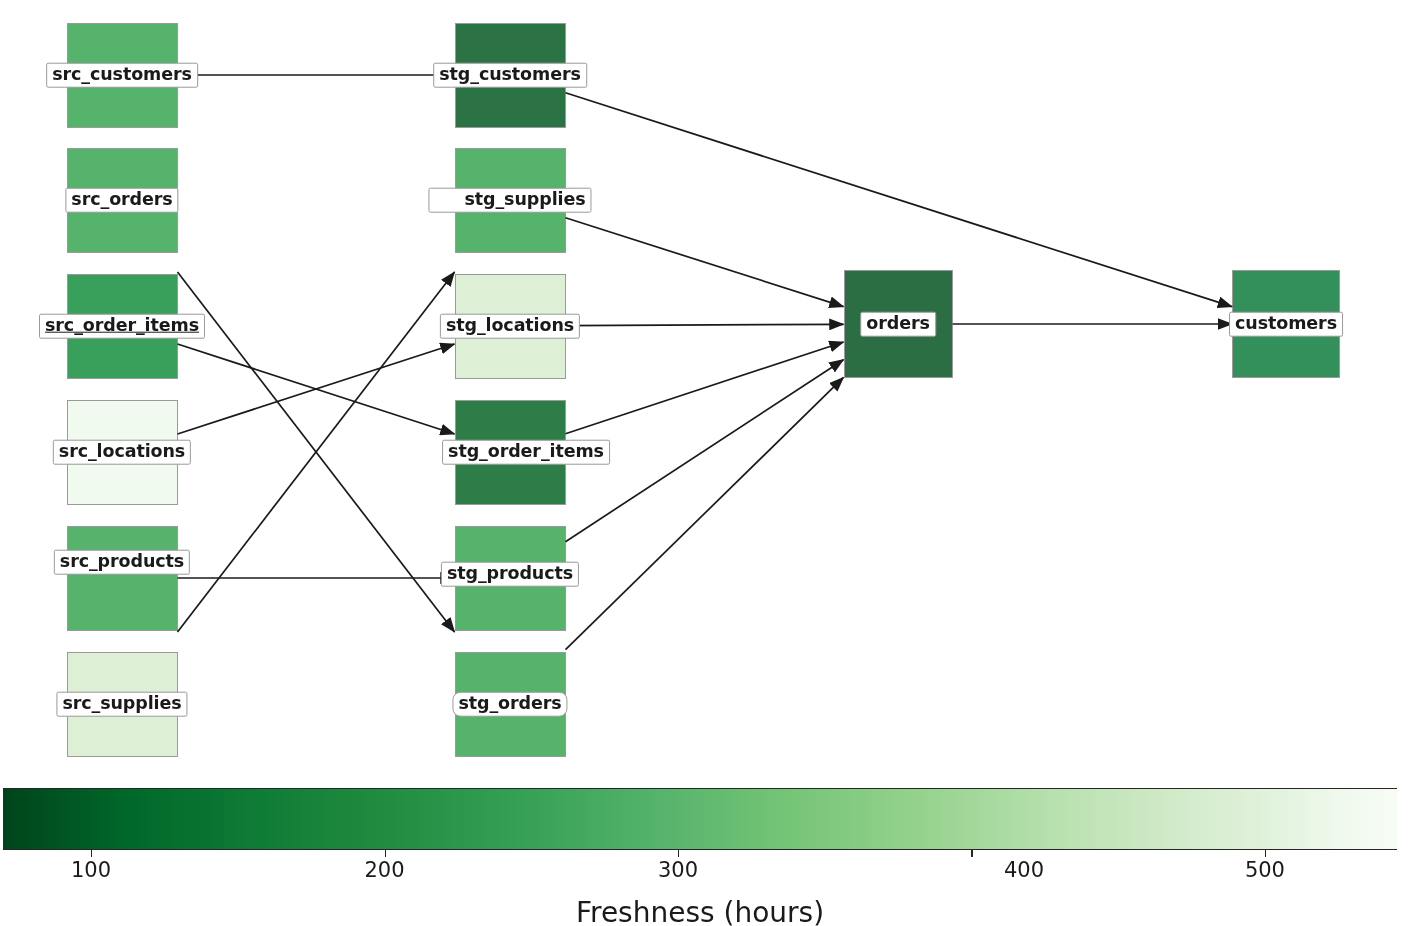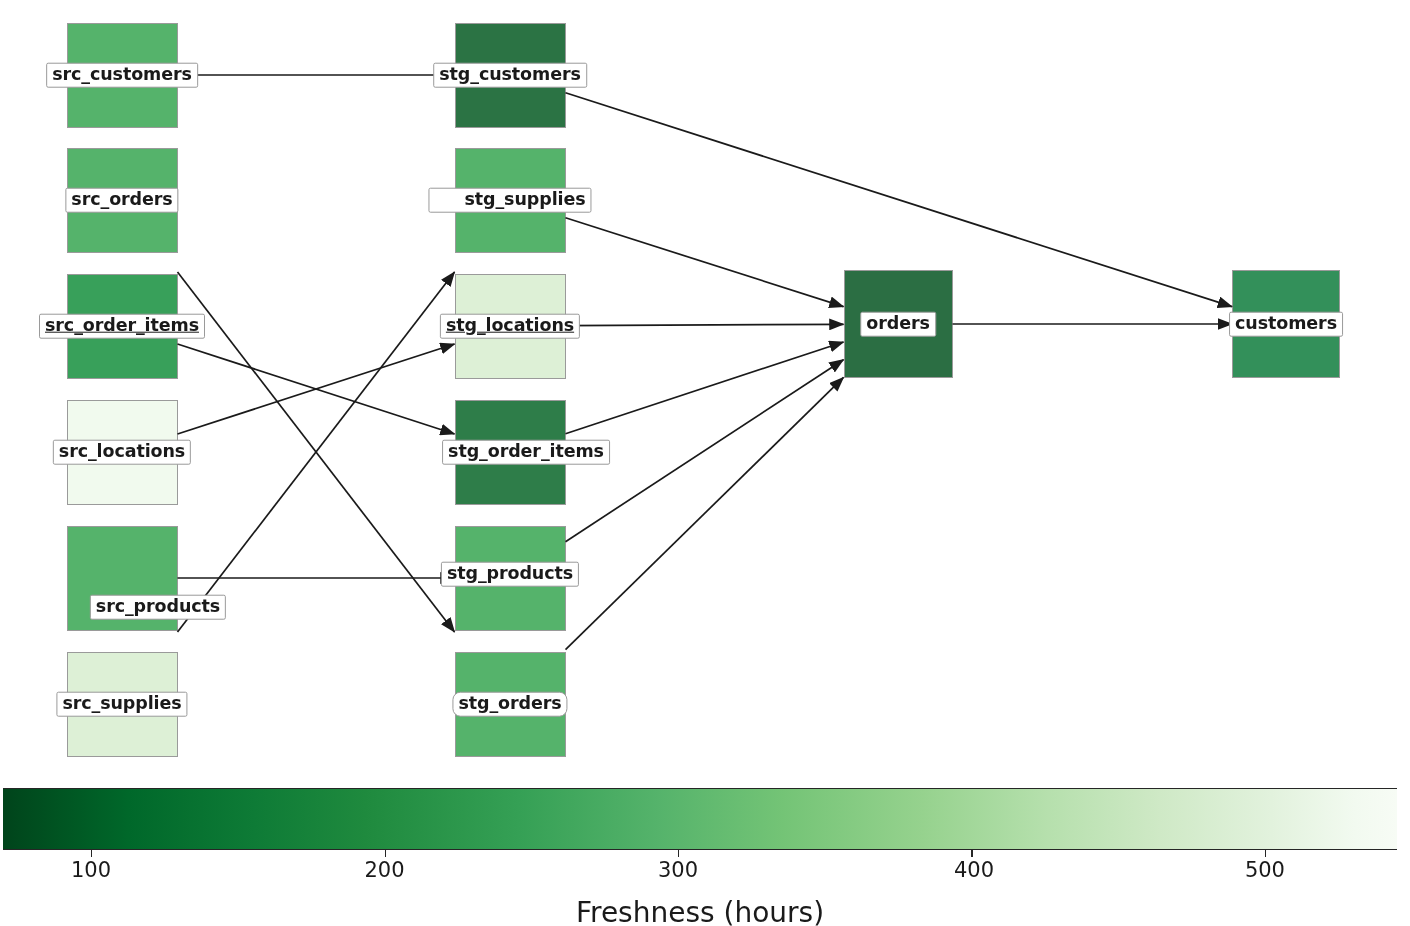--- a/index.html
+++ b/index.html
@@ -154,41 +154,41 @@
         <line x1="565.5" y1="649.6443298969073" x2="843.5" y2="377.3762886597938" stroke="#1a1a1a" stroke-width="1.7" marker-end="url(#arrowhead)"></line>
         <line x1="952.5" y1="324" x2="1232" y2="324" stroke="#1a1a1a" stroke-width="1.7" marker-end="url(#arrowhead)"></line>
       </g>
   </svg>
 
   <div id="node-labels">
       <div class="node-label" style="left: 122px; top: 75px;">src_customers</div>
       <div class="node-label" style="left: 122px; top: 200px;">src_orders</div>
       <div class="node-label" style="left: 122px; top: 326px; text-decoration: underline;">src_order_items</div>
       <div class="node-label" style="left: 122px; top: 452px;">src_locations</div>
-      <div class="node-label" style="left: 122px; top: 607px; margin-left: 36px;">src_products</div>
+      <div class="node-label" style="left: 122px; top: 562px;">src_products</div>
       <div class="node-label" style="left: 122px; top: 704px;">src_supplies</div>
       <div class="node-label" style="left: 510px; top: 75px;">stg_customers</div>
       <div class="node-label" style="left: 510px; top: 200px; padding-left: 35px;">stg_supplies</div>
-      <div class="node-label" style="left: 510px; top: 326px; text-decoration: underline;">stg_locations</div>
+      <div class="node-label" style="left: 510px; top: 326px;">stg_locations</div>
       <div class="node-label" style="left: 510px; top: 452px; margin-left: 16px;">stg_order_items</div>
       <div class="node-label" style="left: 510px; top: 574px;">stg_products</div>
       <div class="node-label" style="left: 510px; top: 704px; border-radius: 8px;">stg_orders</div>
       <div class="node-label" style="left: 898px; top: 324px;">orders</div>
       <div class="node-label" style="left: 1286px; top: 324px;">customers</div>
     </div>
 </div>
 
 <div id="colorbar-wrap">
   <div id="colorbar-bar"></div>
   <div id="colorbar-ticks">
       <div class="cb-tick" style="left: 88.0421px;"></div>
       <div class="cb-ticklabel" style="left: 88.0421px;">100</div>
       <div class="cb-tick" style="left: 381.516px;"></div>
       <div class="cb-ticklabel" style="left: 381.516px;">200</div>
       <div class="cb-tick" style="left: 674.989px;"></div>
       <div class="cb-ticklabel" style="left: 674.989px;">300</div>
       <div class="cb-tick" style="left: 968.463px;"></div>
-      <div class="cb-ticklabel" style="left: 971px; text-align: center;">400</div>
+      <div class="cb-ticklabel" style="left: 1021px; text-align: center;">400</div>
       <div class="cb-tick" style="left: 1261.94px;"></div>
       <div class="cb-ticklabel" style="left: 1261.94px;">500</div>
     </div>
   <div id="colorbar-axis-label">Freshness (hours)</div>
 </div>
 
 </body></html>

